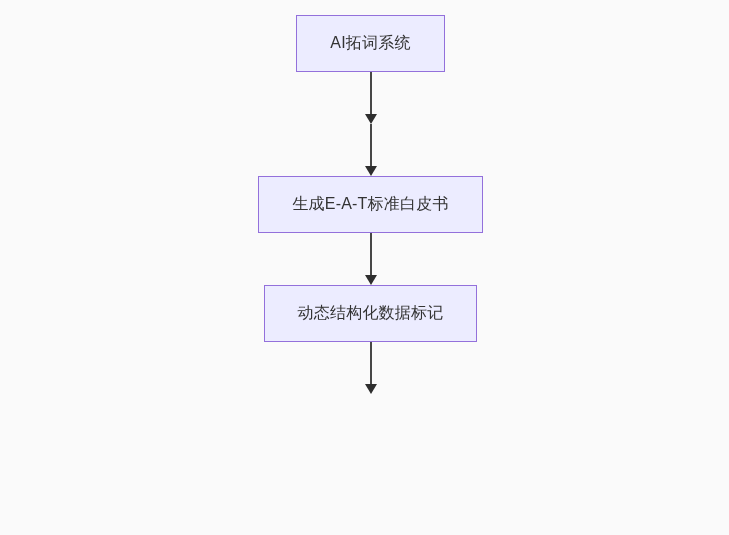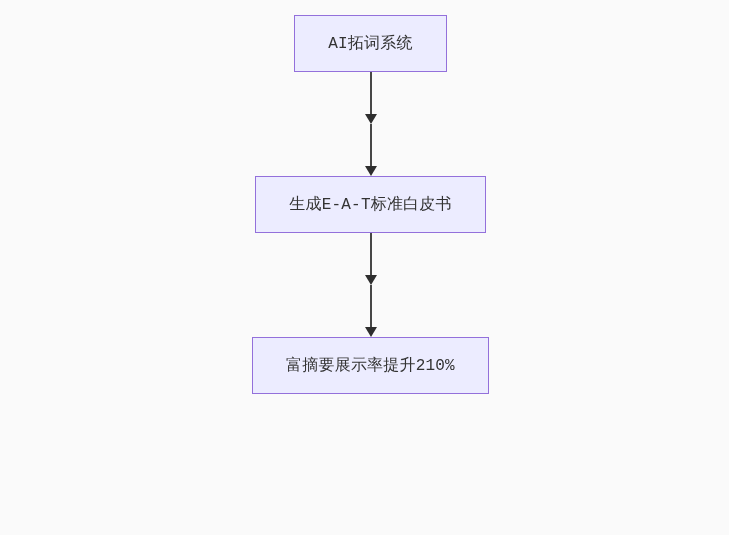--- a/index.html
+++ b/index.html
@@ -30,21 +30,20 @@
   }
   .node {
     box-sizing: border-box;
     height: 57px;
     padding: 0 33px;
     background: #ececff;
     border: 1px solid #9370db;
     display: flex;
     align-items: center;
     justify-content: center;
-    font-family: Liberation Mono, monospace;
   }
   .node-label {
     font-size: 16px;
     color: #333333;
     white-space: nowrap;
     letter-spacing: 0.2px;
   }
   .arrow {
     height: 52px;
     display: flex;
@@ -88,24 +87,24 @@
 
     <div class="node">
       <span class="node-label">生成E-A-T标准白皮书</span>
     </div>
 
     <div class="arrow">
       <div class="arrow-line"></div>
       <div class="arrow-head"></div>
     </div>
 
+    <div class="node">
+      <span class="node-label">动态结构化数据标记</span>
+    </div>
 
     <div class="arrow">
       <div class="arrow-line"></div>
       <div class="arrow-head"></div>
     </div>
 
-    <div class="node">
-      <span class="node-label">富摘要展示率提升210%</span>
-    </div>
 
   </div>
 </div>
 
 </body></html>

